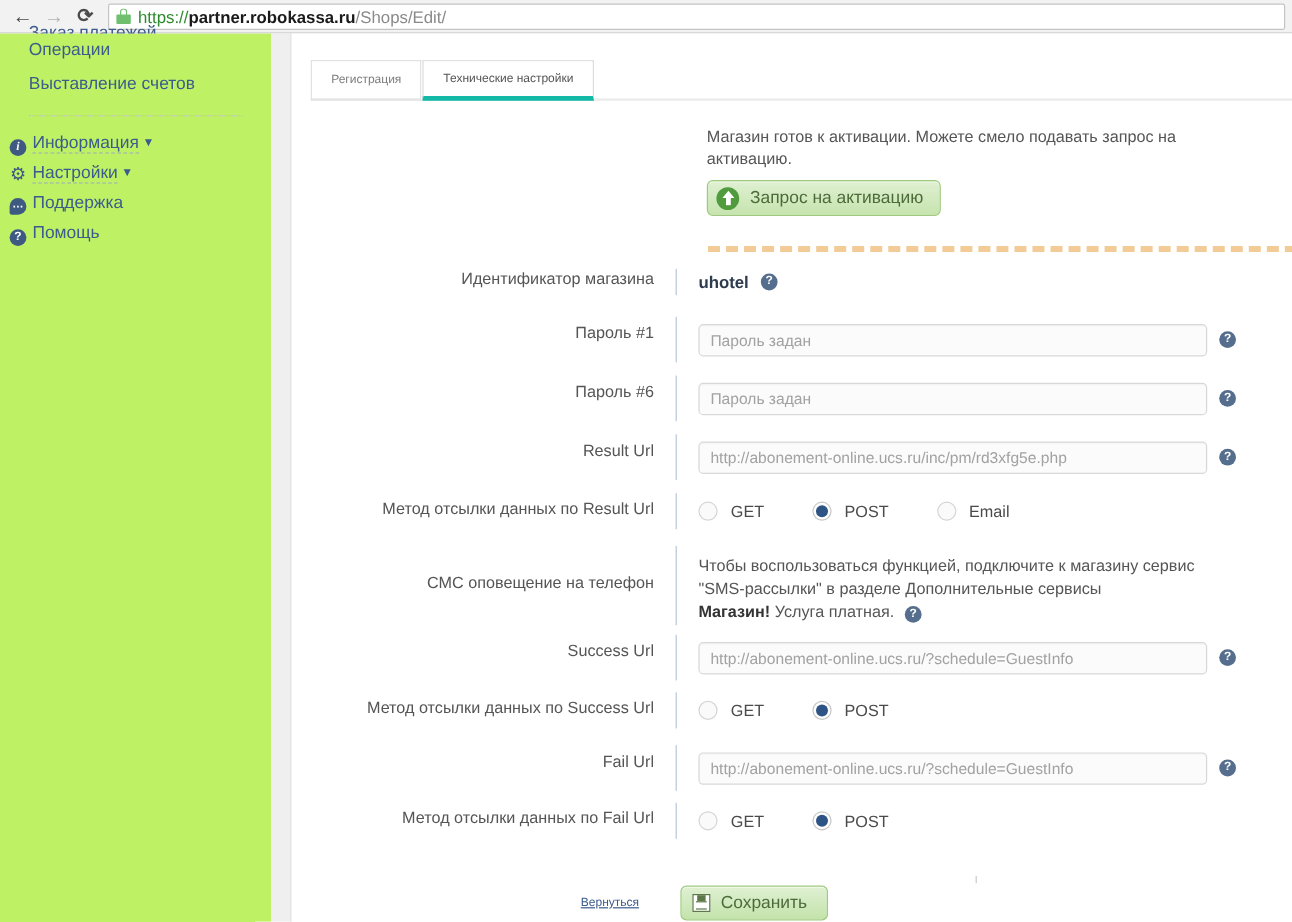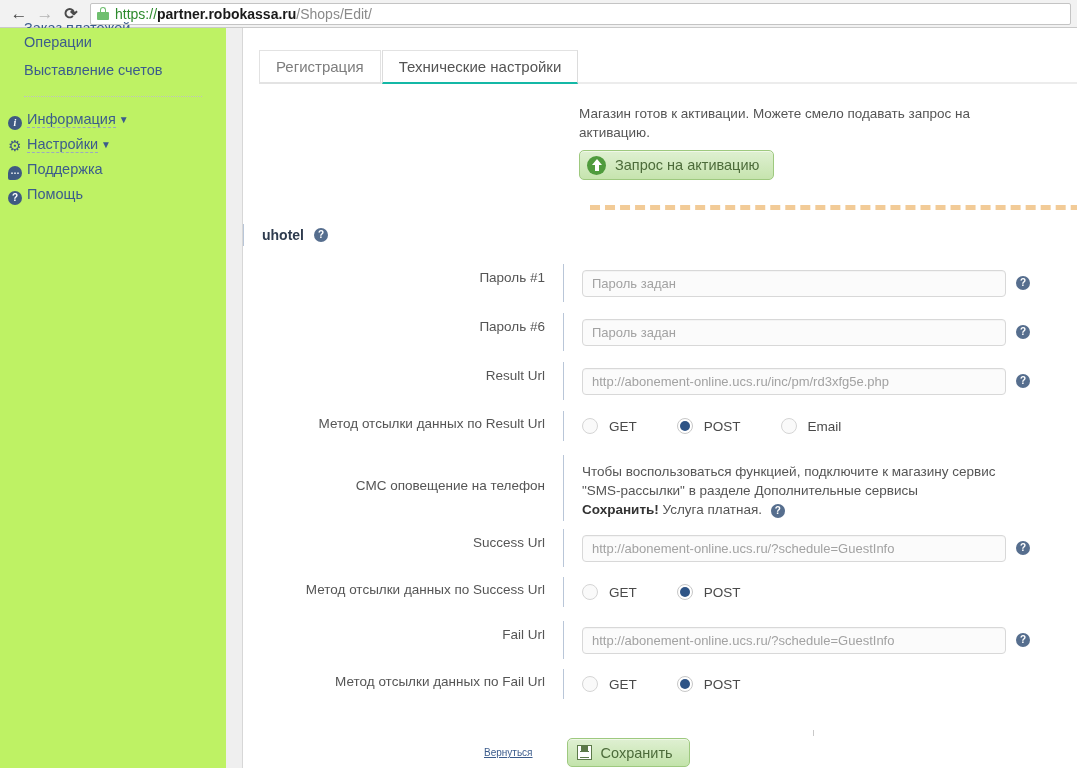--- a/index.html
+++ b/index.html
@@ -155,45 +155,45 @@
   
   .tabs {
     position: absolute; top: 20px; left: 16px;
     width: 818px; height: 36px;
     display: flex; align-items: flex-end;
   }
   .tab {
     height: 34px;
     padding: 0 16px;
     display: flex; align-items: center;
-    font-size: 15px;
+    font-size: 10px;
     color: #7d7d7d;
     background: #ffffff;
     border-left: 1px solid #e2e2e2;
     border-right: 1px solid #e2e2e2;
     border-top: 1px solid #e2e2e2;
     border-bottom: 2px solid #e3e3e3;
     margin-right: 1px;
     white-space: nowrap;
   }
   .tab.active {
     color: #545454;
-    border-bottom: 2px solid #14b8a6;
+    border-bottom: 4px solid #14b8a6;
     border-left-color: #dcdcdc;
     border-right-color: #dcdcdc;
   }
   .tabs-underline {
     position: absolute; top: 54px; left: 16px;
     width: 818px; height: 2px;
     background: #ececec;
   }
 
   
   .activation {
-    position: absolute; top: 76px; left: 336px;
+    position: absolute; top: 76px; left: 346px;
     width: 460px;
   }
   .activation-text {
     font-size: 13.5px; color: #555555;
     line-height: 19px; width: 430px;
   }
   .btn-activate {
     margin-top: 8px;
     display: inline-flex; align-items: center;
     height: 30px;
@@ -428,20 +428,21 @@
         <span class="up-arrow-circle"></span>
         <span>Запрос на активацию</span>
       </div>
     </div>
 
     <div class="dashed-rule"></div>
 
     <div class="form">
 
       <div class="row" style="height:40px;">
+        <div class="row-label">Идентификатор магазина</div>
         <div class="row-sep" style="height:22px;"></div>
         <div class="row-field" style="height:22px;">
           <span class="shop-id">uhotel</span>
           <span class="help-icon">?</span>
         </div>
       </div>
 
       <div class="row" style="height:49px;">
         <div class="row-label" style="padding-top:5px;padding-left:36px;">Пароль #1</div>
         <div class="row-sep" style="height:38px;"></div>
@@ -491,21 +492,21 @@
       </div>
 
       <div class="row" style="height:74px;">
         <div class="row-label" style="padding-top:22px;">СМС оповещение на телефон</div>
         <div class="row-sep" style="height:66px;"></div>
         <div class="row-field" style="height:66px; align-items:center; padding-top:4px;">
           <div class="sms-text">
             <div>Чтобы воспользоваться функцией, подключите к магазину сервис</div>
             <div>"SMS-рассылки" в разделе Дополнительные сервисы</div>
             <div>
-              <b>Сохранить!</b><span> Услуга платная.</span>
+              <b>Магазин!</b><span> Услуга платная.</span>
               <span class="help-icon" style="margin-left:5px;">?</span>
             </div>
           </div>
         </div>
       </div>
 
       <div class="row" style="height:48px;">
         <div class="row-label" style="padding-top:5px;">Success Url</div>
         <div class="row-sep" style="height:38px;"></div>
         <div class="row-field" style="height:38px;">

